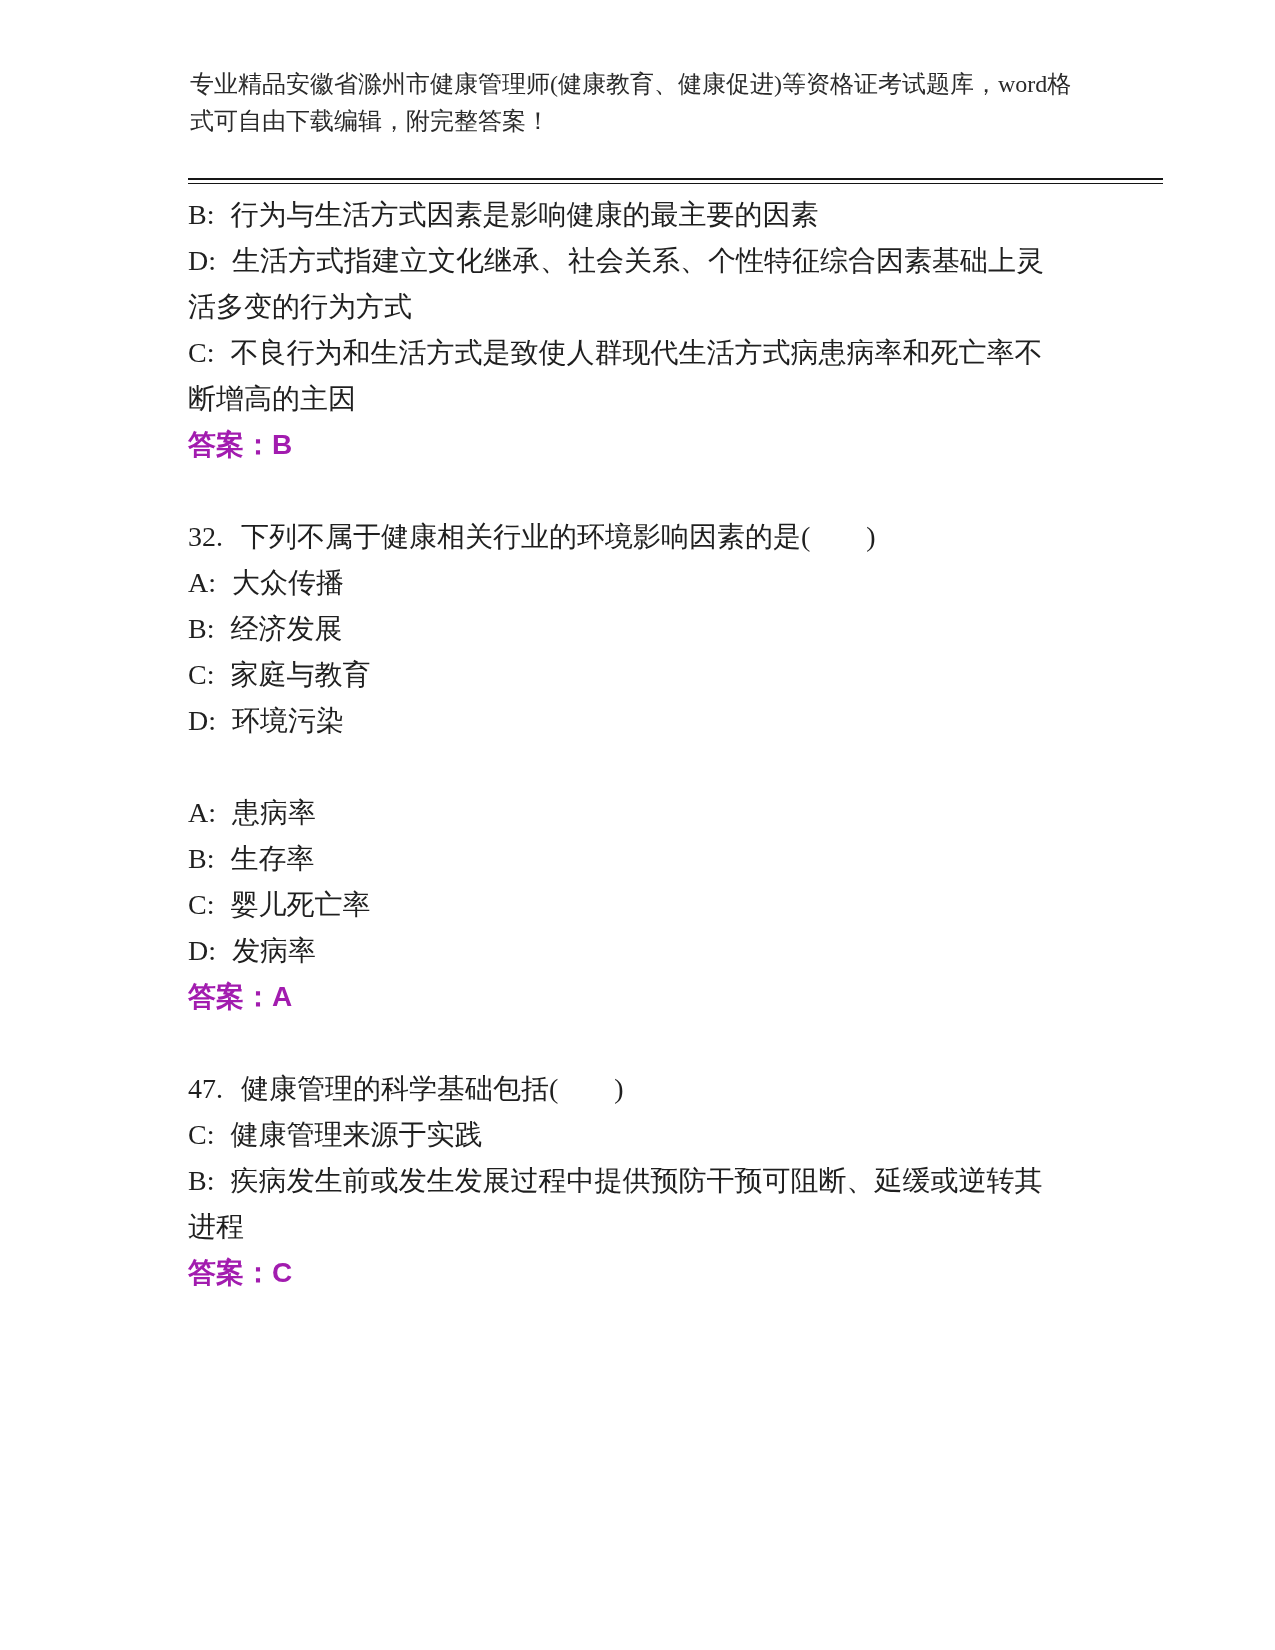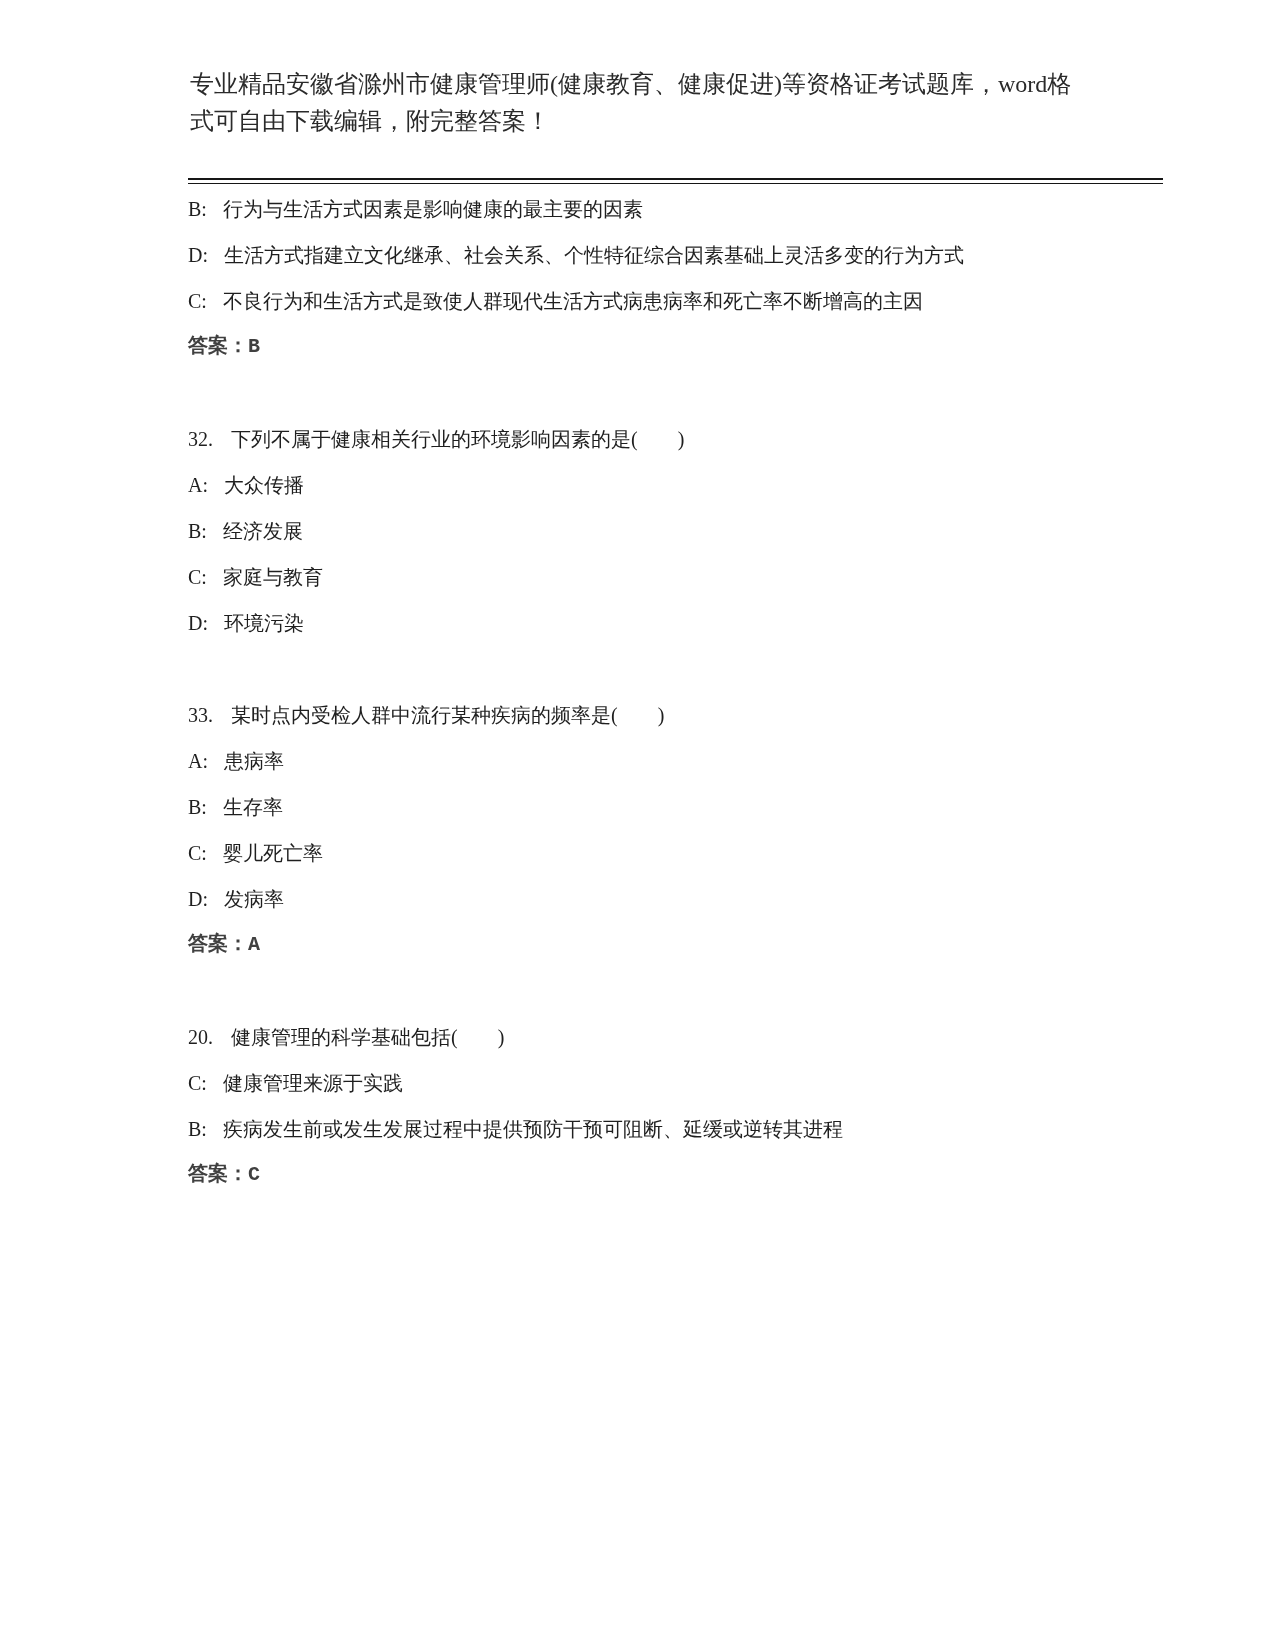--- a/index.html
+++ b/index.html
@@ -30,33 +30,33 @@
   .header-rule {
     margin-left: 188px;
     margin-top: 38px;
     width: 975px;
     height: 3px;
     border-top: 2px solid #161616;
     border-bottom: 1px solid #161616;
   }
   .content {
     margin-left: 188px;
-    margin-top: 2px;
+    margin-top: 8px;
     width: 872px;
-    font-size: 20px;
+    font-size: 28px;
     line-height: 46px;
   }
   .line { margin: 0; padding: 0; }
   .opt-text { margin-left: 16px; }
   .q-text  { margin-left: 18px; }
   .question-block { margin-top: 46px; }
   .answer {
     font-weight: 700;
-    font-family: Liberation Mono, monospace;
-    color: #404040;
+    font-family: Liberation Sans, sans-serif;
+    color: #a21caf;
   }
 </style>
 </head>
 <body>
 
 <div class="page">
 
   <div class="doc-header">
     <p>专业精品安徽省滁州市健康管理师(健康教育、健康促进)等资格证考试题库，word格式可自由下载编辑，附完整答案！</p>
   </div>
@@ -74,29 +74,28 @@
 
     <div class="question-block">
       <p class="line"><span>32.</span><span class="q-text">下列不属于健康相关行业的环境影响因素的是(　　)</span></p>
       <p class="line"><span>A:</span><span class="opt-text">大众传播</span></p>
       <p class="line"><span>B:</span><span class="opt-text">经济发展</span></p>
       <p class="line"><span>C:</span><span class="opt-text">家庭与教育</span></p>
       <p class="line"><span>D:</span><span class="opt-text">环境污染</span></p>
     </div>
 
     <div class="question-block">
-      <p class="line"><span>33.</span><span class="q-text">某时点内受检人群中流行某种疾病的频率是(　　)</span></p>
       <p class="line"><span>A:</span><span class="opt-text">患病率</span></p>
       <p class="line"><span>B:</span><span class="opt-text">生存率</span></p>
       <p class="line"><span>C:</span><span class="opt-text">婴儿死亡率</span></p>
       <p class="line"><span>D:</span><span class="opt-text">发病率</span></p>
       <p class="line answer"><span>答案：</span><span>A</span></p>
     </div>
 
     <div class="question-block">
-      <p class="line"><span>20.</span><span class="q-text">健康管理的科学基础包括(　　)</span></p>
+      <p class="line"><span>47.</span><span class="q-text">健康管理的科学基础包括(　　)</span></p>
       <p class="line"><span>C:</span><span class="opt-text">健康管理来源于实践</span></p>
       <p class="line"><span>B:</span><span class="opt-text">疾病发生前或发生发展过程中提供预防干预可阻断、延缓或逆转其进程</span></p>
       <p class="line answer"><span>答案：</span><span>C</span></p>
     </div>
 
   </div>
 </div>
 
 </body></html>

